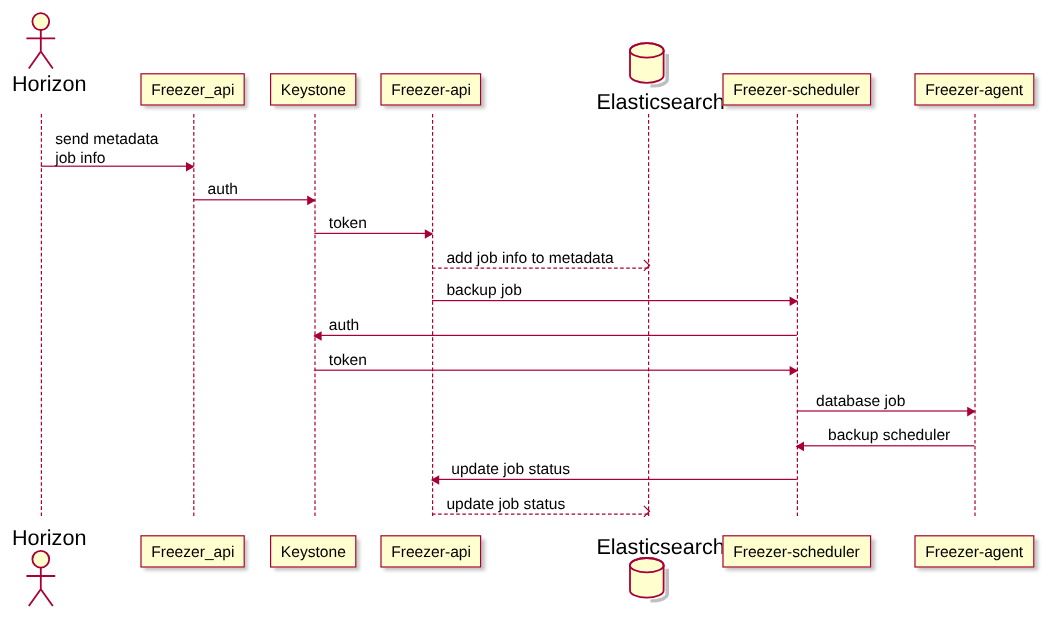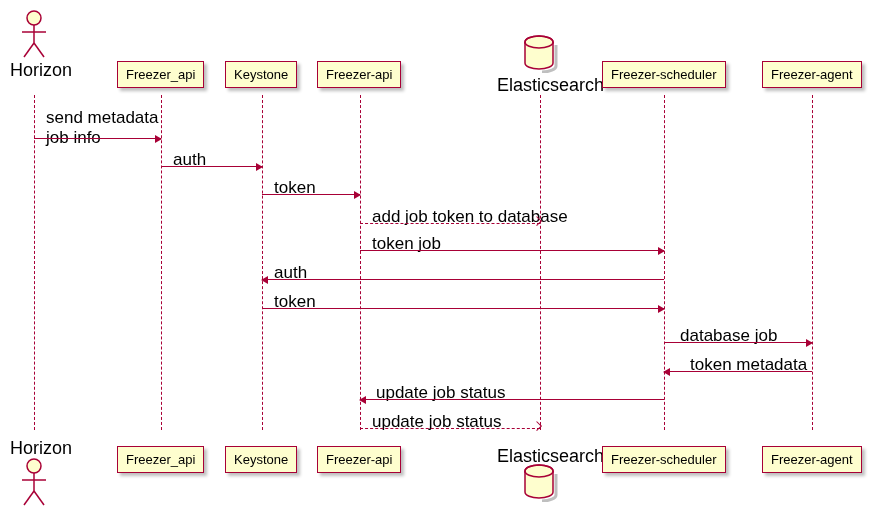--- a/index.html
+++ b/index.html
@@ -37,21 +37,21 @@
     text-align:center;
   }
   .lifeline {
     position:absolute;
     border-left: 1px dashed #A80036;
     top: 85px;
     height: 335px;
   }
   .msg-label {
     position:absolute;
-    font-size:17px;
+    font-size:13px;
     white-space:nowrap;
     line-height: 1.2;
   }
   .arrow {
     position:absolute;
     height:0;
     border-top:1px solid #A80036;
   }
   .arrow-dashed {
     position:absolute;
@@ -159,36 +159,36 @@
 
   <div class="msg-label" style="left:36px;top:98px;">send metadata<br>job info</div>
   <div class="arrow ah-right" style="left:24px;top:128px;width:127px;"></div>
 
   <div class="msg-label" style="left:163px;top:140px;">auth</div>
   <div class="arrow ah-right" style="left:151px;top:156px;width:101px;"></div>
 
   <div class="msg-label" style="left:264px;top:168px;">token</div>
   <div class="arrow ah-right" style="left:252px;top:184px;width:98px;"></div>
 
-  <div class="msg-label" style="left:362px;top:197px;">add job token to database</div>
+  <div class="msg-label" style="left:362px;top:197px;">add job info to metadata</div>
   <div class="arrow-dashed ah-right-open" style="left:350px;top:213px;width:180px;"></div>
 
-  <div class="msg-label" style="left:362px;top:224px;">token job</div>
+  <div class="msg-label" style="left:362px;top:224px;">backup job</div>
   <div class="arrow ah-right" style="left:350px;top:240px;width:304px;"></div>
 
   <div class="msg-label" style="left:264px;top:253px;">auth</div>
   <div class="arrow ah-left" style="left:252px;top:269px;width:402px;"></div>
 
   <div class="msg-label" style="left:264px;top:282px;">token</div>
   <div class="arrow ah-right" style="left:252px;top:298px;width:402px;"></div>
 
   <div class="msg-label" style="left:670px;top:316px;">database job</div>
   <div class="arrow ah-right" style="left:654px;top:332px;width:148px;"></div>
 
-  <div class="msg-label" style="left:680px;top:345px;">token metadata</div>
+  <div class="msg-label" style="left:680px;top:345px;">backup scheduler</div>
   <div class="arrow ah-left" style="left:654px;top:361px;width:148px;"></div>
 
   <div class="msg-label" style="left:366px;top:373px;">update job status</div>
   <div class="arrow ah-left" style="left:350px;top:389px;width:304px;"></div>
 
   <div class="msg-label" style="left:362px;top:402px;">update job status</div>
   <div class="arrow-dashed ah-right-open" style="left:350px;top:418px;width:180px;"></div>
 
 </div>
 

